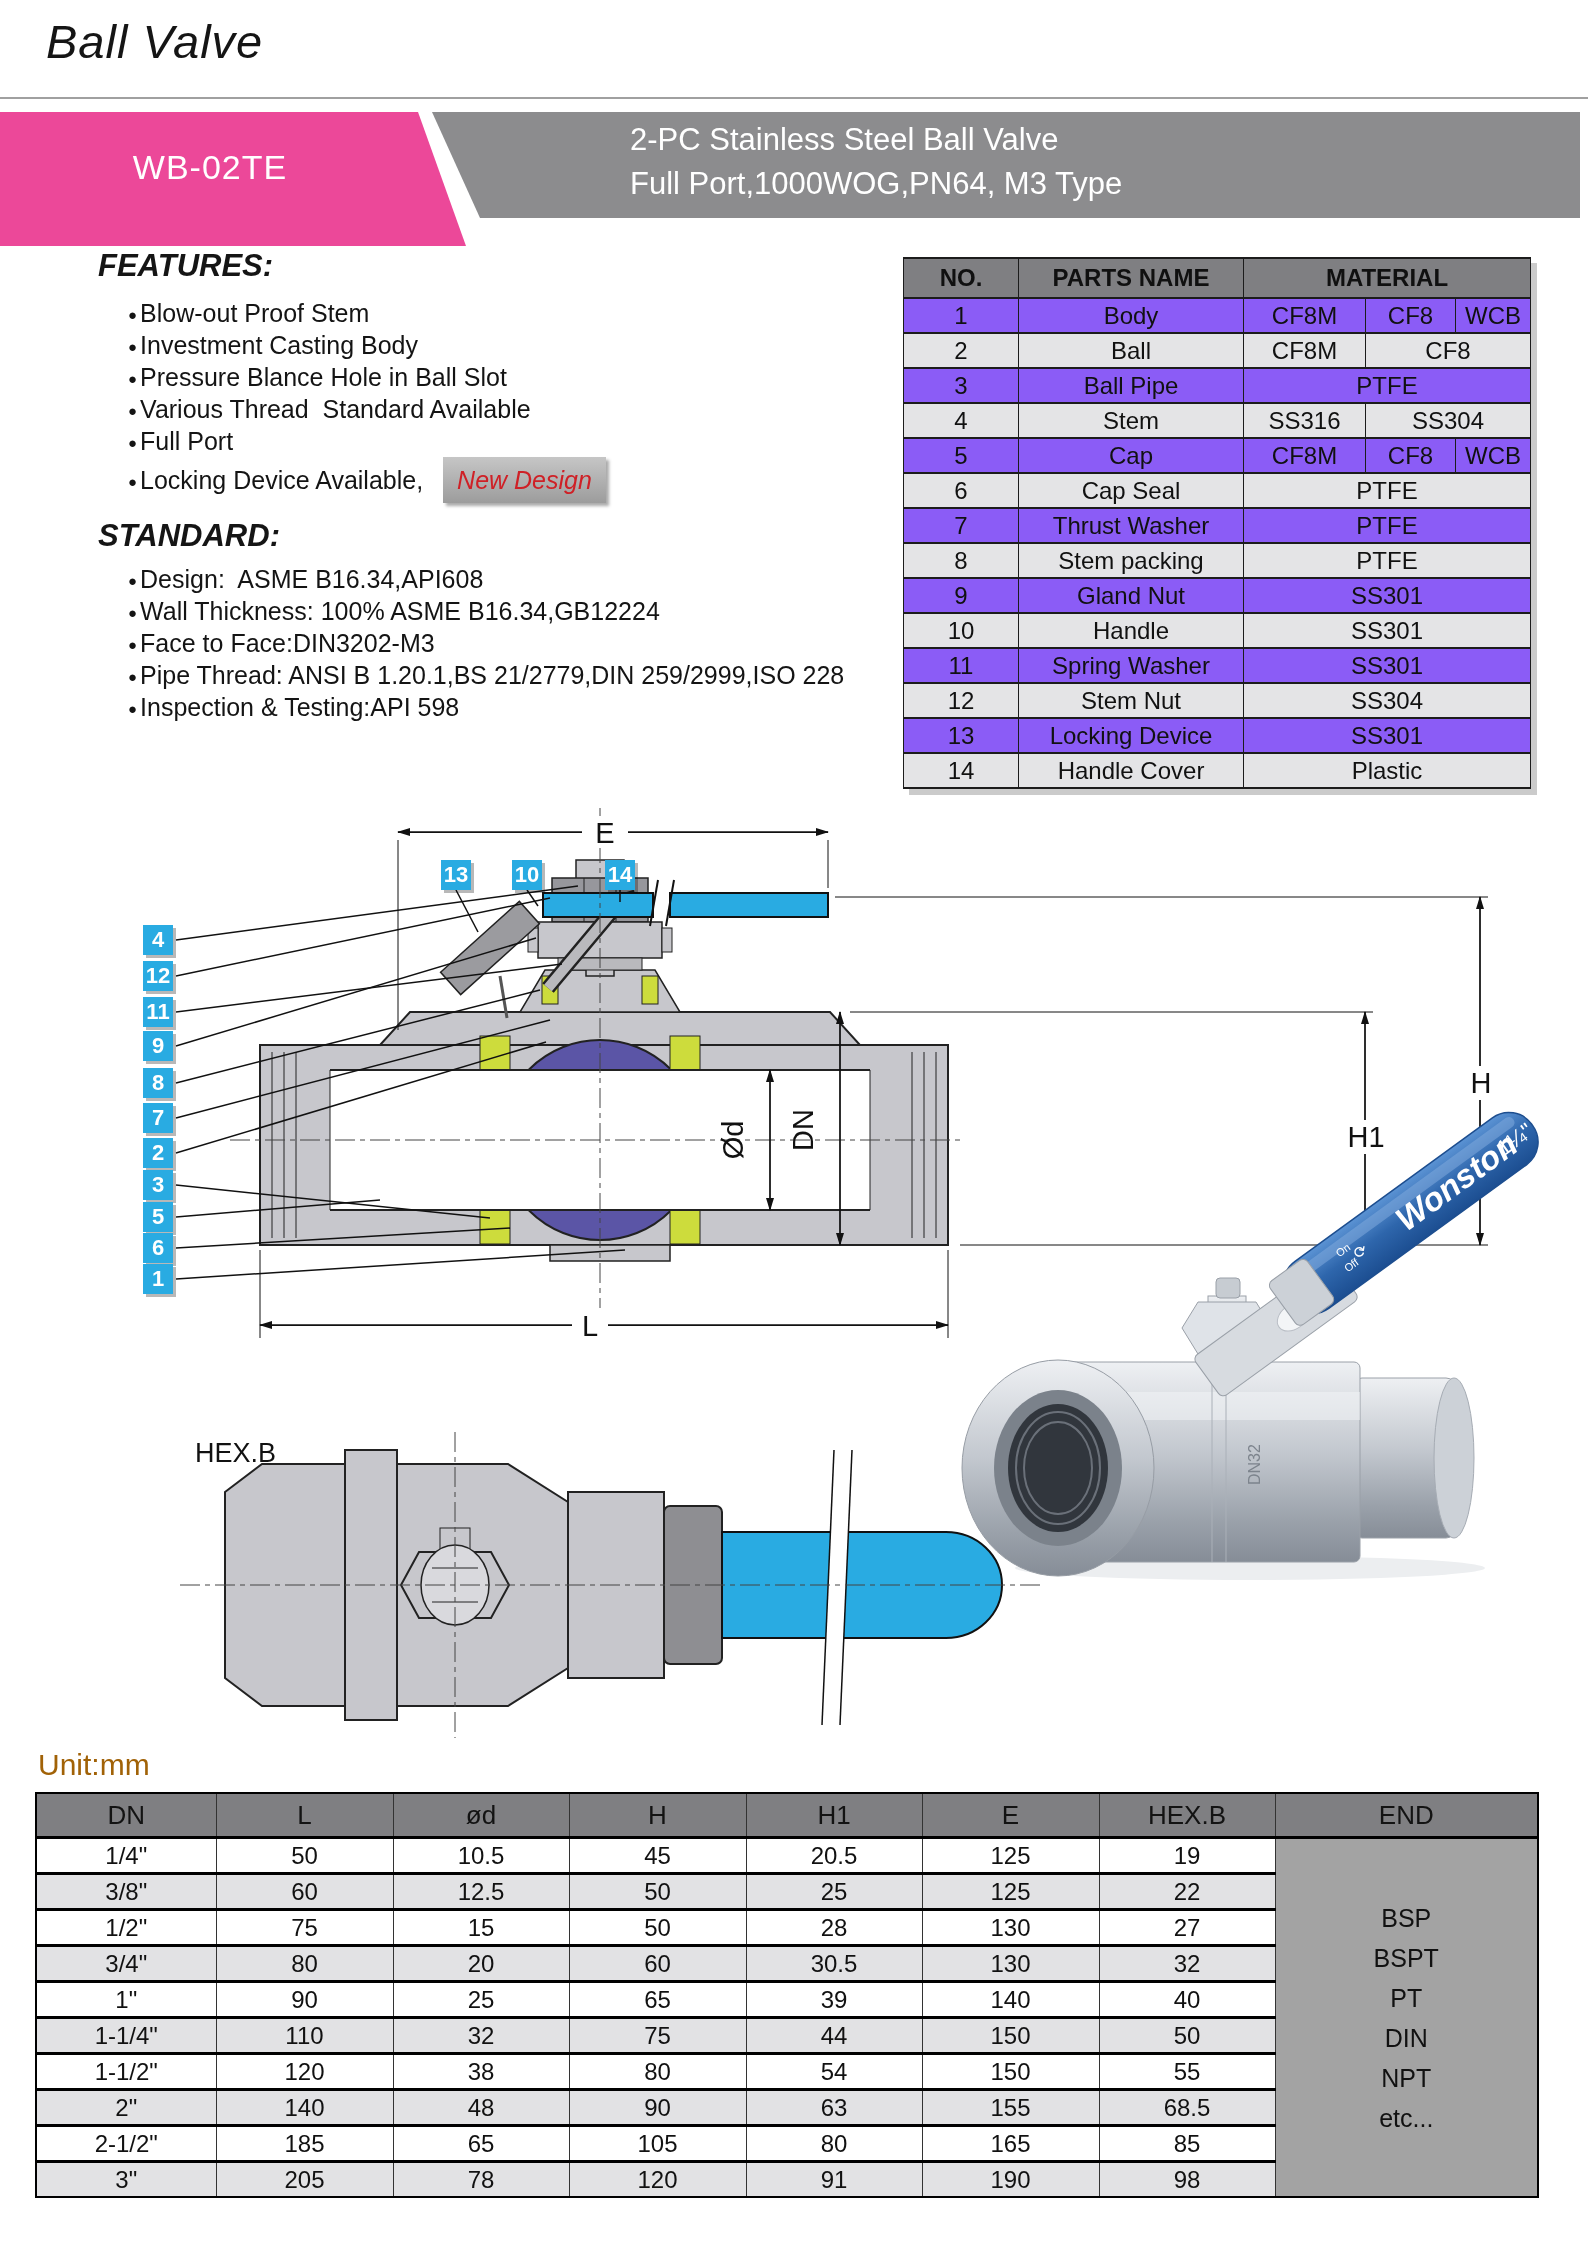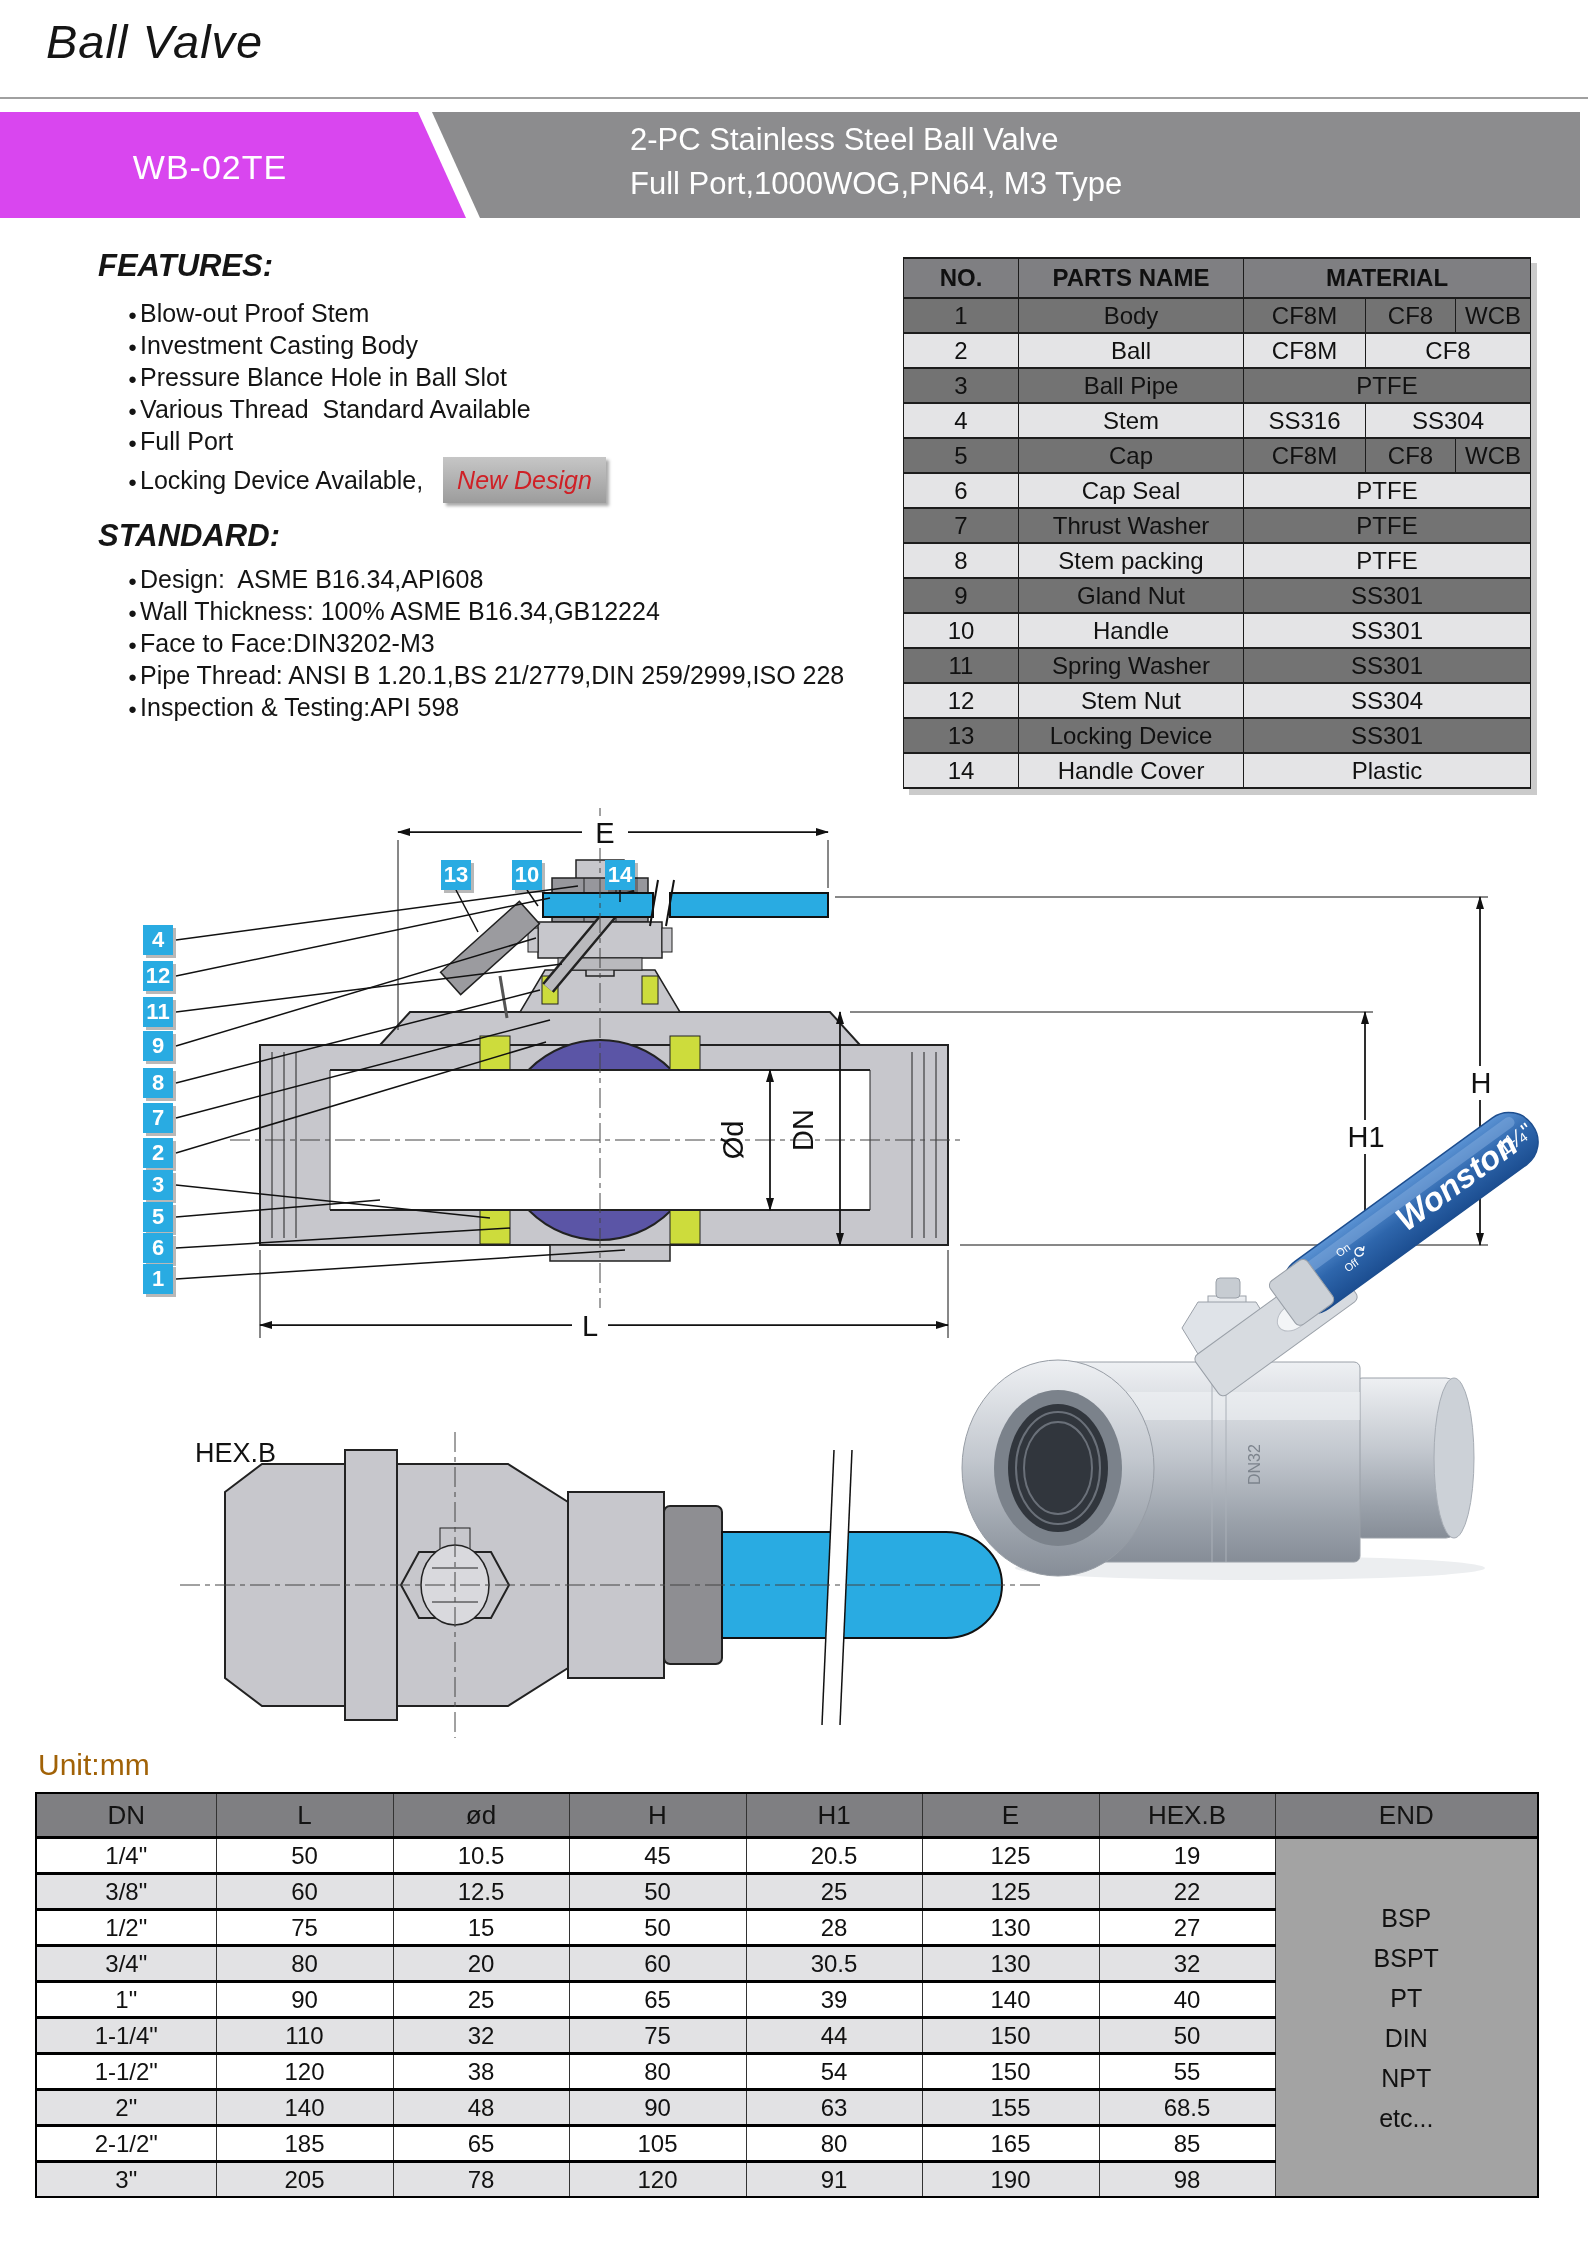--- a/index.html
+++ b/index.html
@@ -4,21 +4,21 @@
 <style>
   html,body{margin:0;padding:0;background:#fff;}
   #page{position:relative;width:1588px;height:2246px;background:#fff;overflow:hidden;
         font-family:"Liberation Sans",sans-serif;color:#111;}
 
   
   .page-title{position:absolute;left:46px;top:14px;font-size:47px;font-weight:normal;
               font-style:italic;letter-spacing:1px;color:#151515;}
   .title-rule{position:absolute;left:0;top:97px;width:1588px;height:2px;background:#a0a0a0;}
   .banner{position:absolute;left:0;top:112px;width:1588px;height:106px;}
-  .model-tab{position:absolute;left:0;top:0;width:470px;height:106px;background:#d946ef;
+  .model-tab{position:absolute;left:0;top:0;width:470px;height:134px;background:#ec4899;
              clip-path:polygon(0 0,418px 0,466px 100%,0 100%);}
   .model-tab span{position:absolute;left:85px;top:36px;width:250px;text-align:center;
                   color:#fff;font-size:34px;letter-spacing:1px;}
   .product-tab{position:absolute;left:0;top:0;width:1580px;height:106px;background:#8c8c8e;
                clip-path:polygon(432px 0,1580px 0,1580px 100%,480px 100%);}
   .product-tab .l1{position:absolute;left:630px;top:10px;color:#fff;font-size:31px;}
   .product-tab .l2{position:absolute;left:630px;top:54px;color:#fff;font-size:31px;}
 
   
   .sec-head{position:absolute;font-size:31px;font-weight:bold;font-style:italic;color:#151515;}
@@ -28,21 +28,21 @@
   #features-list{top:297px;}
   #standard-list{top:563px;}
   .bitem{height:32px;line-height:32px;white-space:pre;}
   .dot{font-size:15px;vertical-align:2px;margin-right:3px;}
   .badge{display:inline-block;margin-left:20px;padding:8px 14px;font-style:italic;
          font-size:25px;color:#cf2026;background:linear-gradient(#c6c6c6,#9c9c9c);
          box-shadow:3px 3px 3px #aaa;line-height:30px;}
 
   
   #parts-table{position:absolute;left:903px;top:257px;border-collapse:collapse;
-               table-layout:fixed;width:627px;font-size:24px;background:#737373;
+               table-layout:fixed;width:627px;font-size:24px;background:#8b5cf6;
                box-shadow:6px 6px 0 rgba(140,140,140,.45);}
   #parts-table th,#parts-table td{border:2px solid #1c1c1c;border-left-width:1px;
                border-right-width:1px;text-align:center;padding:0;overflow:hidden;}
   #parts-table th{height:38px;background:#7f7f82;color:#101010;font-weight:bold;}
   #parts-table td{height:33px;}
   #parts-table tr.alt td{background:#e4e4e6;}
 
   
   svg{font-family:"Liberation Sans",sans-serif;}
   #xsec{position:absolute;left:80px;top:780px;}

